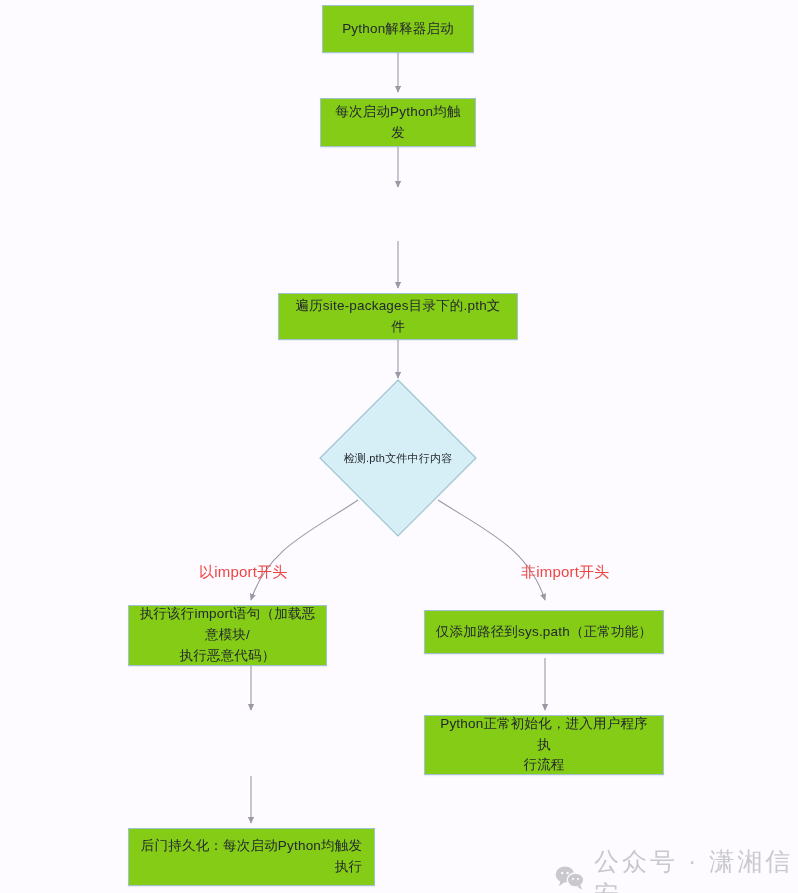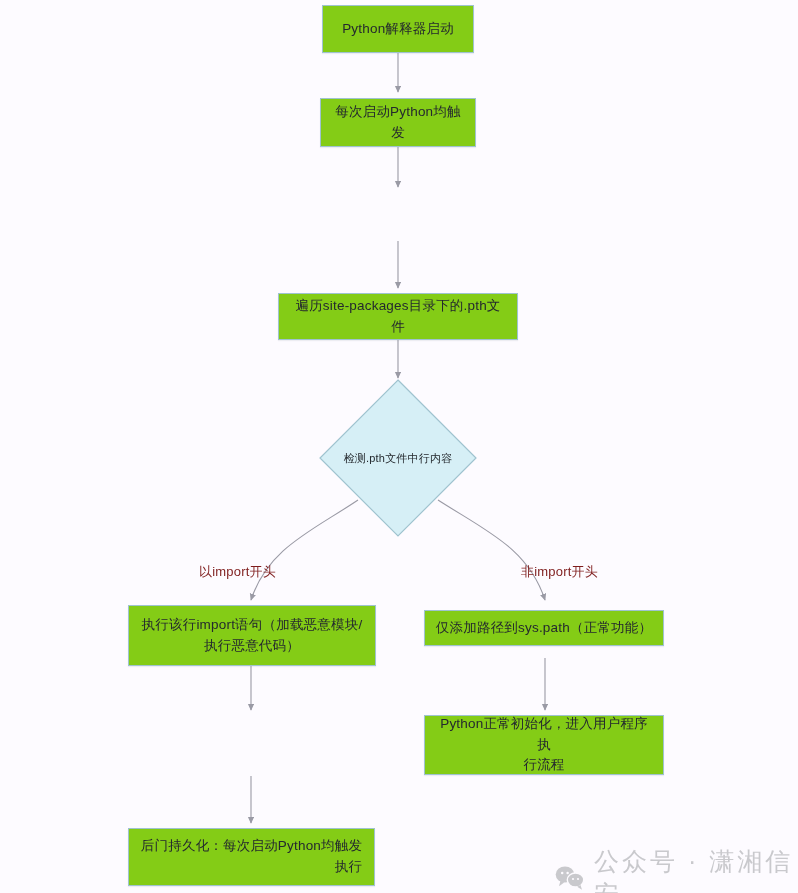--- a/index.html
+++ b/index.html
@@ -65,22 +65,22 @@
     display: flex;
     align-items: center;
     justify-content: center;
     text-align: center;
     font-size: 11px;
     color: #24292e;
     letter-spacing: 0.2px;
   }
   .edge-label {
     position: absolute;
-    font-size: 13px;
-    color: #7f1d1d;
+    font-size: 15px;
+    color: #ef4444;
     white-space: nowrap;
     letter-spacing: 0.2px;
     background: transparent;
   }
   .watermark {
     position: absolute;
     display: flex;
     align-items: center;
     gap: 9px;
     color: #c9c9cd;
@@ -142,32 +142,32 @@
     </svg>
     <div class="diamond-text">
       <span class="node-label">检测.pth文件中行内容</span>
     </div>
   </div>
 
   <div class="edge-label" style="left:199px; top:563px;">以import开头</div>
 
   <div class="edge-label" style="left:509px; top:563px;margin-left:12px;">非import开头</div>
 
-  <div class="node" style="left:128px; top:605px; width:248px; height:61px;">
+  <div class="node" style="left:128px; top:605px; width:199px; height:61px;">
     <span class="node-label">执行该行import语句（加载恶意模块/
 执行恶意代码）</span>
   </div>
 
 
   <div class="node" style="left:128px; top:828px; width:247px; height:58px;text-align:right;">
     <span class="node-label">后门持久化：每次启动Python均触发
 执行</span>
   </div>
 
-  <div class="node" style="left:424px; top:610px; width:240px; height:36px;">
+  <div class="node" style="left:424px; top:610px; width:240px; height:44px;">
     <span class="node-label">仅添加路径到sys.path（正常功能）</span>
   </div>
 
   <div class="node" style="left:424px; top:715px; width:240px; height:60px;">
     <span class="node-label">Python正常初始化，进入用户程序执
 行流程</span>
   </div>
 
   <div class="watermark" style="left:555px; top:845px;">
     <span style="display:inline-block;line-height:0;">

